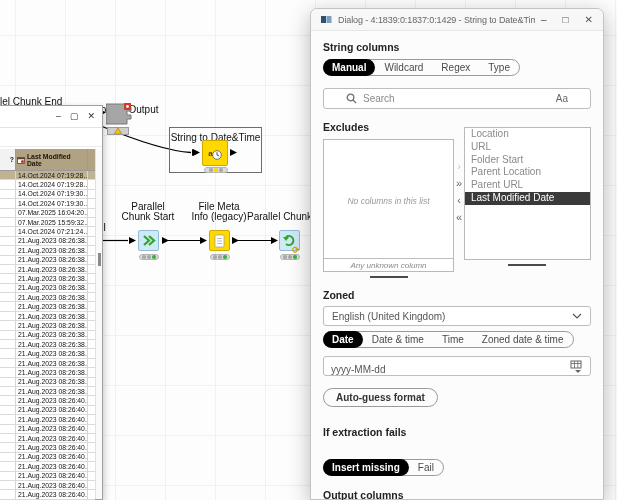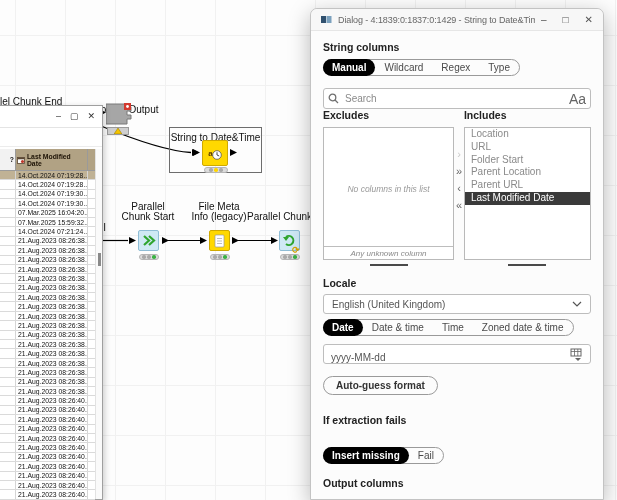--- a/index.html
+++ b/index.html
@@ -78,27 +78,27 @@
   .dlg-body { padding:4px 12px 0 12px; }
   .sec-label { font-size:10.5px; font-weight:bold; color:#222; }
   .seg { display:inline-flex; align-items:center; border:1px solid #9a9a9a;
     border-radius:10px; height:17px; background:transparent; }
   .seg-opt { padding:0 9px; font-size:10px; color:#4a4a4a; line-height:15px;
     border-radius:10px; white-space:nowrap; }
   .seg-opt.selected { background:#000000; color:#fff; font-weight:bold;
     line-height:17px; margin:-1px 0 -1px -1px; }
   .search-box { margin-top:12px; height:21px; border:1px solid #bdbdbd;
     border-radius:3px; background:#fff; display:flex; align-items:center;
-    padding:0 4px; gap:6px; }
+    padding:0 22px; gap:6px; }
   .search-input { border:none; outline:none; flex:1; font-size:10px;
     color:#444; background:transparent;
     font-family:"Liberation Sans", sans-serif; }
   .search-input::placeholder { color:#8a8a8a; }
-  .match-case { font-size:14px; color:#666; }
-  .cols { display:flex; }
+  .match-case { font-size:10px; color:#666; }
+  .cols { margin-top:12px; display:flex; }
   .col-ex { width:132px; }
   .col-btns { width:10px; display:flex; flex-direction:column; gap:7px;
     align-items:center; margin-top:40px; }
   .col-inc { width:128px; }
   .col-label { font-size:10.5px; font-weight:bold; color:#222; }
   .listbox { margin-top:6px; height:133px; border:1px solid #b9b9b9;
     background:#fff; position:relative; overflow:hidden; }
   .empty-msg { position:absolute; top:56px; left:0; right:0; text-align:center;
     font-size:8.5px; font-style:italic; color:#9a9a9a; }
   .unknown-bar { position:absolute; left:0; right:0; bottom:0; height:13px;
@@ -487,35 +487,34 @@
         </div>
 
         <div class="col-btns">
           <span class="xfer disabled">›</span>
           <span class="xfer">»</span>
           <span class="xfer">‹</span>
           <span class="xfer">«</span>
         </div>
 
         <div class="col-inc">
-          <div class="col-label">Includes</div>
           <div class="listbox">
 
           <div class="list-item">Location</div>
               <div class="list-item">URL</div>
               <div class="list-item">Folder Start</div>
               <div class="list-item">Parent Location</div>
               <div class="list-item">Parent URL</div>
               <div class="list-item selected">Last Modified Date</div>
             </div>
           <div class="handle"></div>
         </div>
       </div>
 
-      <div class="sec-label locale-label">Locale</div>
+      <div class="sec-label locale-label">Zoned</div>
       <div class="selectbox">
         <span class="val">English (United Kingdom)</span>
         <svg width="10" height="6">
           <path d="M1 1 L5 5 L9 1" fill="none" stroke="#555" stroke-width="1.2"></path>
         </svg>
       </div>
 
       <div class="seg fmt-seg">
 
       <span class="seg-opt selected">Date</span>

